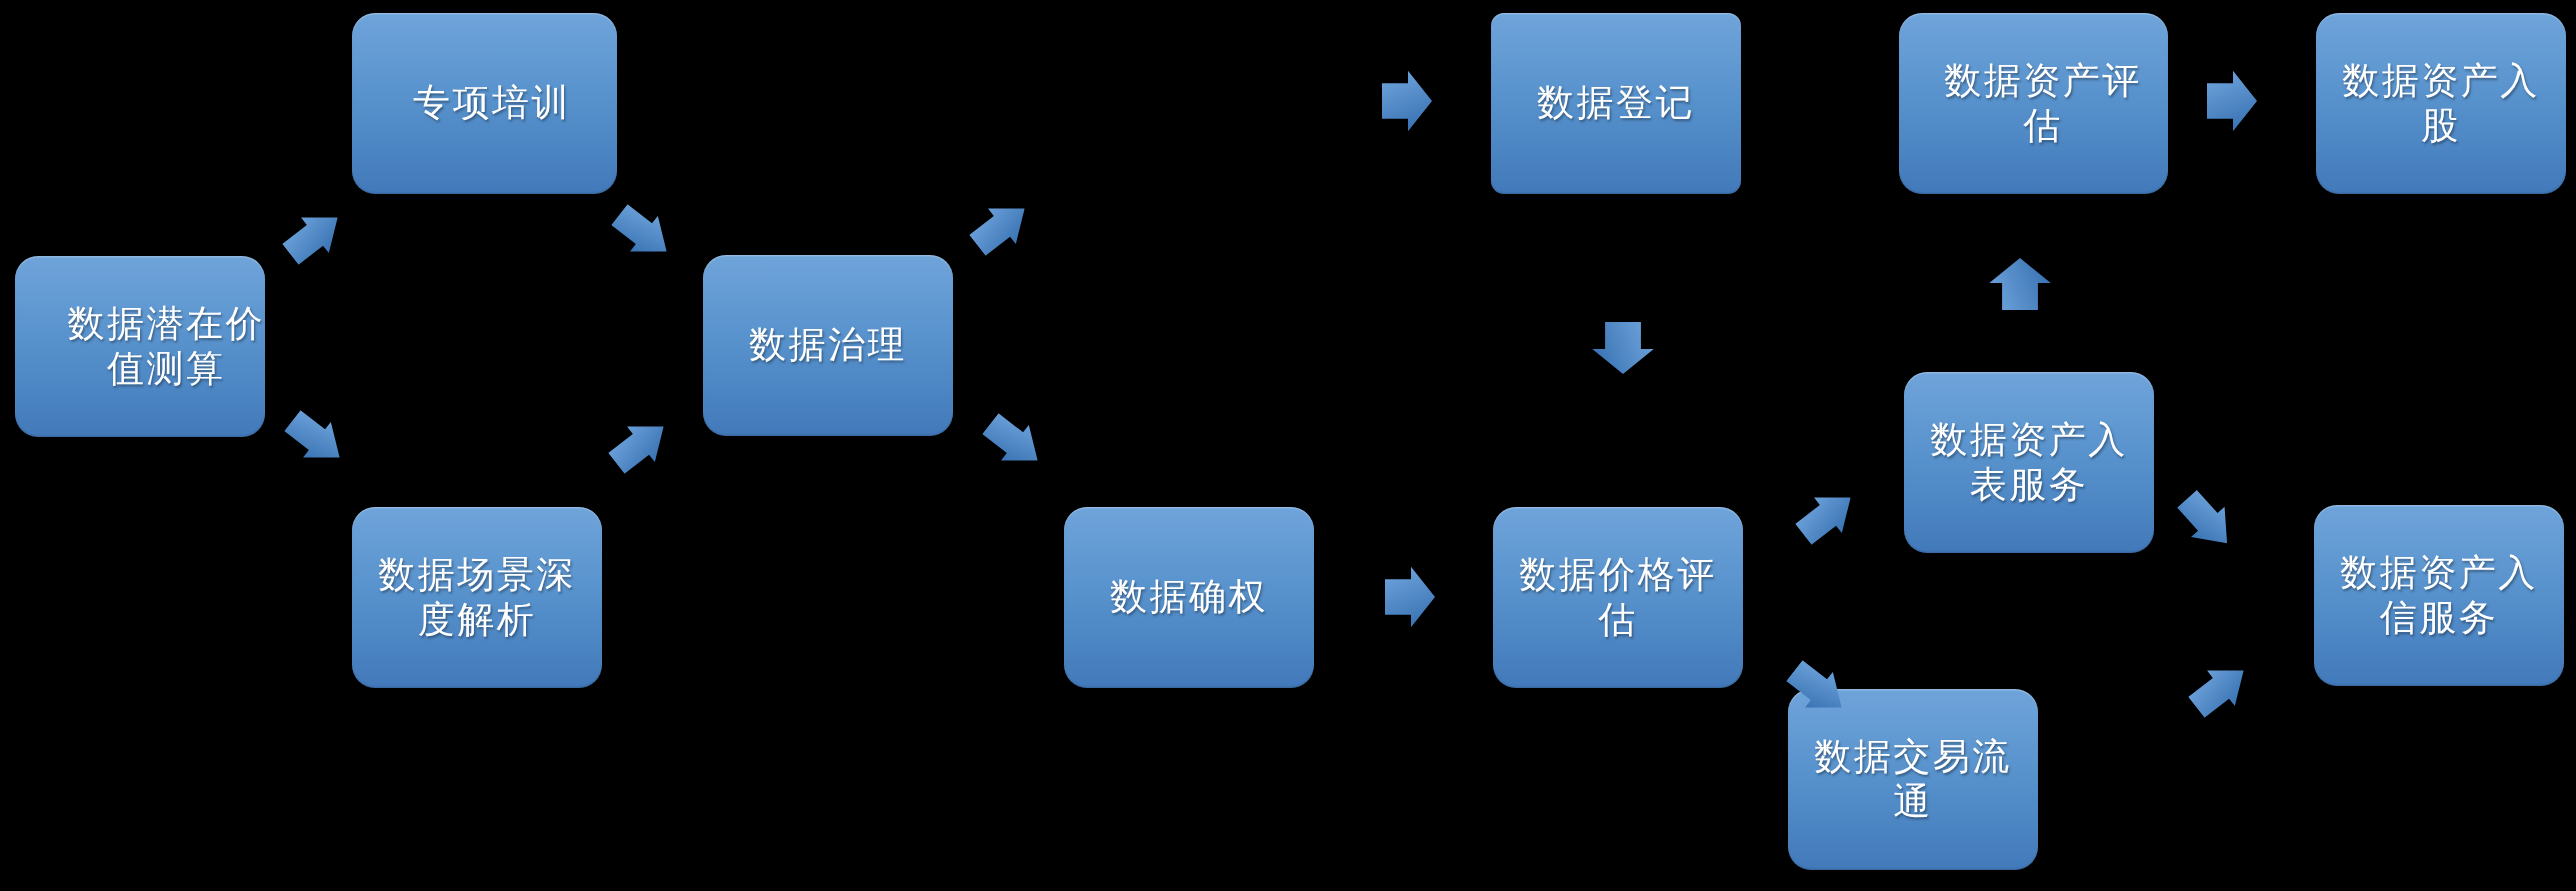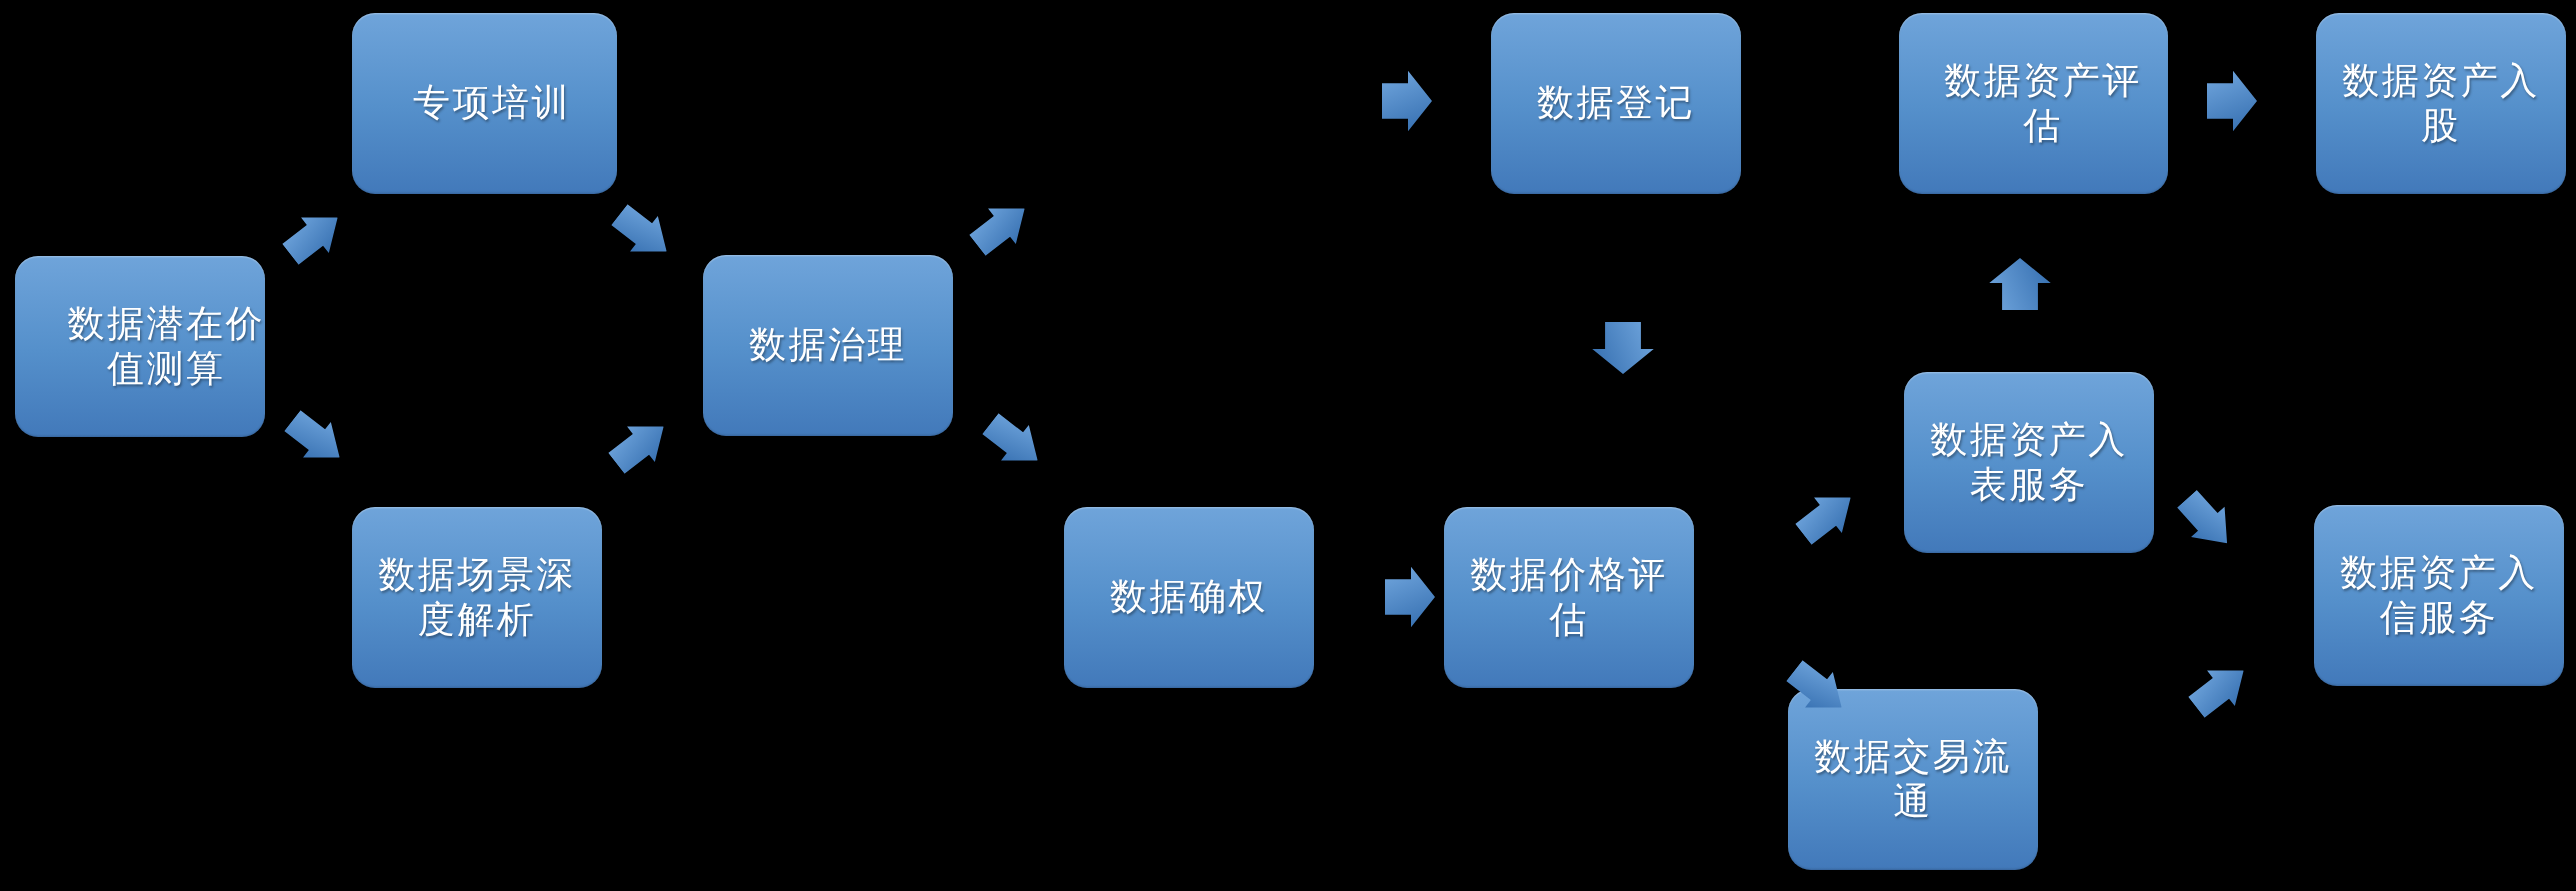--- a/index.html
+++ b/index.html
@@ -52,27 +52,27 @@
   <div class="node" style="left:352px;top:13.2px;padding-left:15px;">
       <span class="label">专项培训</span>
     </div>
   <div class="node" style="left:352px;top:507px;">
       <span class="label">数据场景深
 度解析</span>
     </div>
   <div class="node" style="left:703px;top:255px;">
       <span class="label">数据治理</span>
     </div>
-  <div class="node" style="left:1491px;top:13.2px;">
+  <div class="node" style="left:1491px;top:13.2px;border-radius:13px;">
       <span class="label">数据登记</span>
     </div>
   <div class="node" style="left:1064px;top:507px;">
       <span class="label">数据确权</span>
     </div>
-  <div class="node" style="left:1444px;top:507px;">
+  <div class="node" style="left:1493px;top:507px;">
       <span class="label">数据价格评
 估</span>
     </div>
   <div class="node" style="left:1904px;top:372px;">
       <span class="label">数据资产入
 表服务</span>
     </div>
   <div class="node" style="left:1788px;top:689px;">
       <span class="label">数据交易流
 通</span>

